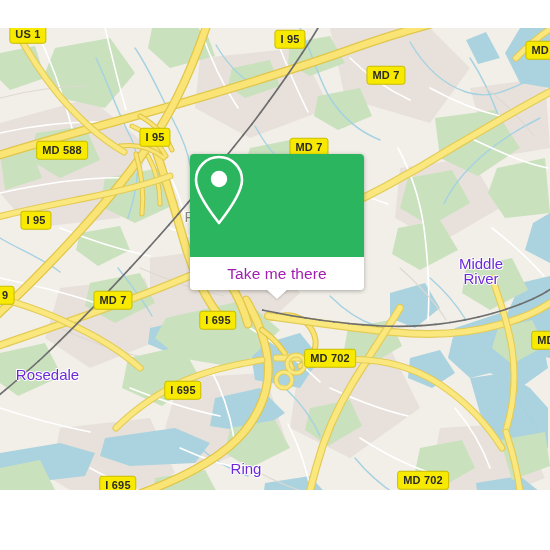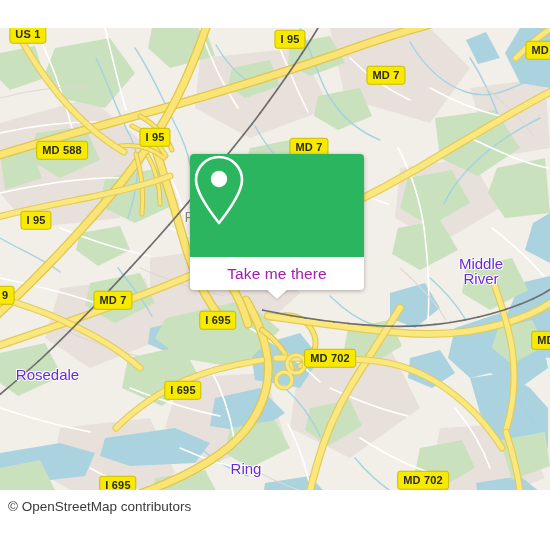--- a/index.html
+++ b/index.html
@@ -459,19 +459,18 @@
           <path d="M29 3 C16.3 3 6 13.3 6 26 C6 40 22 60 29 69 C36 60 52 40 52 26 C52 13.3 41.7 3 29 3 Z" fill="none" stroke="#ffffff" stroke-width="2.6" stroke-linejoin="round"></path>
           <circle cx="29" cy="25" r="8.2" fill="#ffffff"></circle>
         </svg>
       </div>
       <div class="popup-foot">
         <span class="popup-foot-label">Take me there</span>
         <div class="popup-tail"></div>
       </div>
     </div>
 
-    <div class="attribution">© OpenStreetMap contributors</div>
   </div>
 
   <div class="footer">
   </div>
 
 </div>
 
 </body></html>

